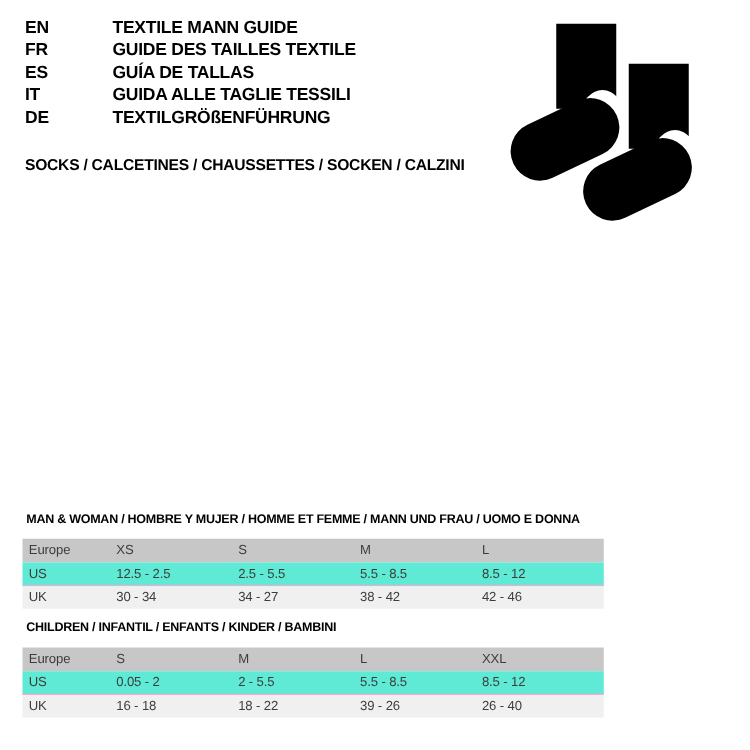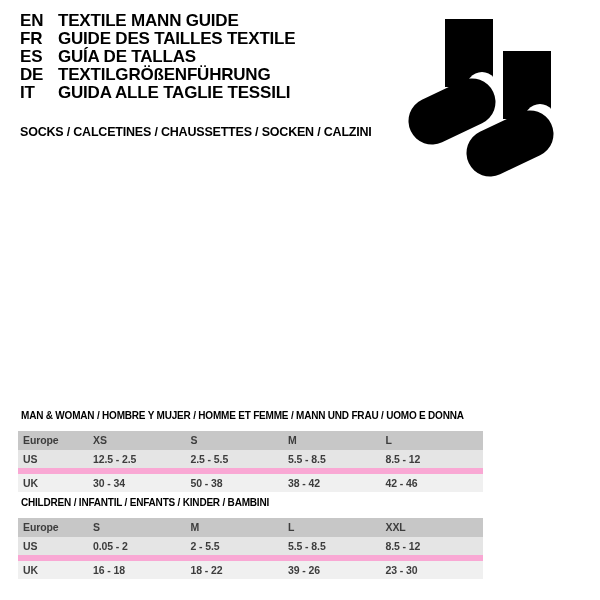--- a/index.html
+++ b/index.html
@@ -19,24 +19,25 @@
   
   .lang-list {
     position: absolute;
     left: 20px;
     top: 12px;
   }
   .lang-row {
     display: flex;
     height: 18px;
     line-height: 18px;
-    font-size: 17px;
+    font-size: 14px;
     font-weight: bold;
     color: #000000;
     letter-spacing: -0.2px;
+    gap: 32px;
   }
   .lang-code { width: 38px; }
 
   
   .category-title {
     position: absolute;
     left: 20px;
     top: 125px;
     font-size: 12.5px;
     font-weight: bold;
@@ -68,32 +69,31 @@
     font-weight: bold;
     color: #000000;
     letter-spacing: -0.2px;
     white-space: nowrap;
   }
   .trow {
     display: flex;
     font-size: 10.5px;
     color: #3d3d3d;
     letter-spacing: -0.1px;
-    font-weight: bold;
   }
   .trow.thead {
     background: #c7c7c7;
     height: 19px;
     line-height: 19px;
   }
   .trow.us {
-    background: #e5e5e5;
+    background: #5eead4;
     height: 18px;
     line-height: 18px;
-    border-bottom: 6px solid #f9a8d4;
+    border-bottom: 1px solid #f9a8d4;
   }
   .trow.uk {
     background: #f0f0f0;
     height: 18px;
     line-height: 18px;
   }
   .cell-region {
     width: 70px;
     padding-left: 5px;
     text-align: left;
@@ -114,26 +114,26 @@
     </div>
     <div class="lang-row">
       <span class="lang-code">FR</span>
       <span class="lang-label">GUIDE DES TAILLES TEXTILE</span>
     </div>
     <div class="lang-row">
       <span class="lang-code">ES</span>
       <span class="lang-label">GUÍA DE TALLAS</span>
     </div>
     <div class="lang-row">
+      <span class="lang-code">IT</span>
+      <span class="lang-label">GUIDA ALLE TAGLIE TESSILI</span>
+    </div>
+    <div class="lang-row">
       <span class="lang-code">DE</span>
       <span class="lang-label">TEXTILGRÖßENFÜHRUNG</span>
-    </div>
-    <div class="lang-row">
-      <span class="lang-code">IT</span>
-      <span class="lang-label">GUIDA ALLE TAGLIE TESSILI</span>
     </div>
   </div>
 
   <div class="category-title">SOCKS / CALCETINES / CHAUSSETTES / SOCKEN / CALZINI</div>
 
   <svg class="socks-icon" width="160" height="166" viewBox="0 0 160 166" aria-hidden="true">
     <g>
       <rect x="40" y="4" width="48" height="68" fill="#000000"></rect>
       <ellipse cx="77" cy="77" rx="17" ry="20" fill="#ffffff"></ellipse>
       <line x1="67" y1="87" x2="27" y2="106" stroke="#000000" stroke-width="47" stroke-linecap="round"></line>
@@ -157,21 +157,21 @@
     <div class="trow us">
       <span class="cell-region">US</span>
       <span class="cell">12.5 - 2.5</span>
       <span class="cell">2.5 - 5.5</span>
       <span class="cell">5.5 - 8.5</span>
       <span class="cell">8.5 - 12</span>
     </div>
     <div class="trow uk">
       <span class="cell-region">UK</span>
       <span class="cell">30 - 34</span>
-      <span class="cell">50 - 38</span>
+      <span class="cell">34 - 27</span>
       <span class="cell">38 - 42</span>
       <span class="cell">42 - 46</span>
     </div>
   </div>
 
   <div class="tbl tbl-children">
     <div class="tbl-title">CHILDREN / INFANTIL / ENFANTS / KINDER / BAMBINI</div>
     <div class="trow thead">
       <span class="cell-region">Europe</span>
       <span class="cell">S</span>
@@ -184,17 +184,17 @@
       <span class="cell">0.05 - 2</span>
       <span class="cell">2 - 5.5</span>
       <span class="cell">5.5 - 8.5</span>
       <span class="cell">8.5 - 12</span>
     </div>
     <div class="trow uk">
       <span class="cell-region">UK</span>
       <span class="cell">16 - 18</span>
       <span class="cell">18 - 22</span>
       <span class="cell">39 - 26</span>
-      <span class="cell">23 - 30</span>
+      <span class="cell">26 - 40</span>
     </div>
   </div>
 
 </div>
 
 </body></html>

